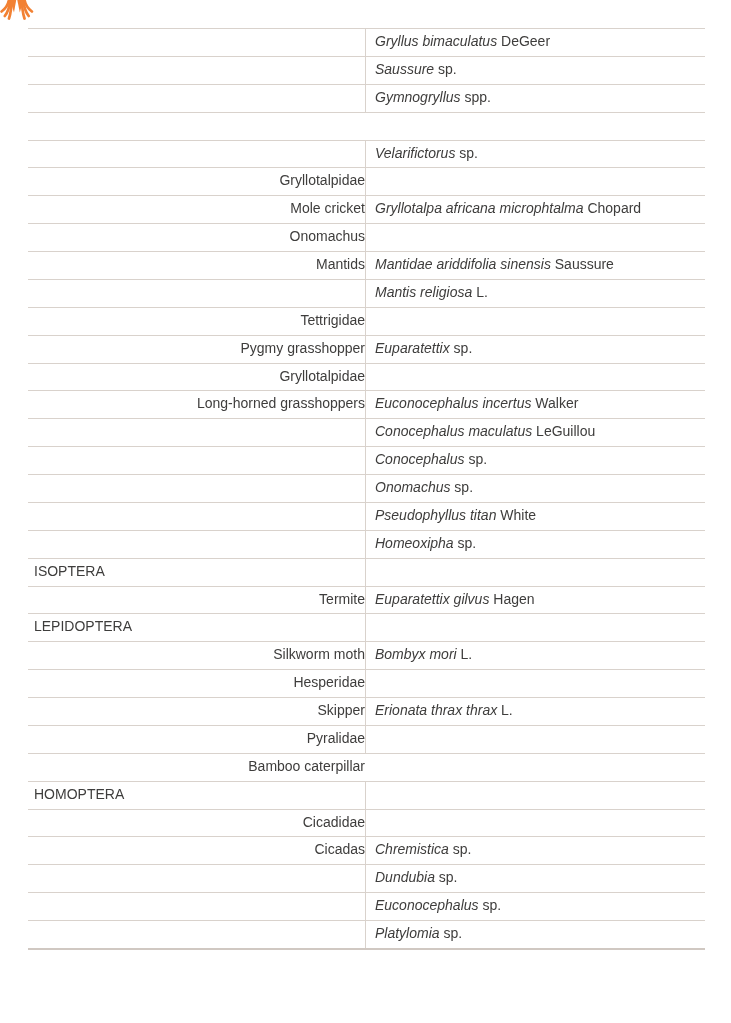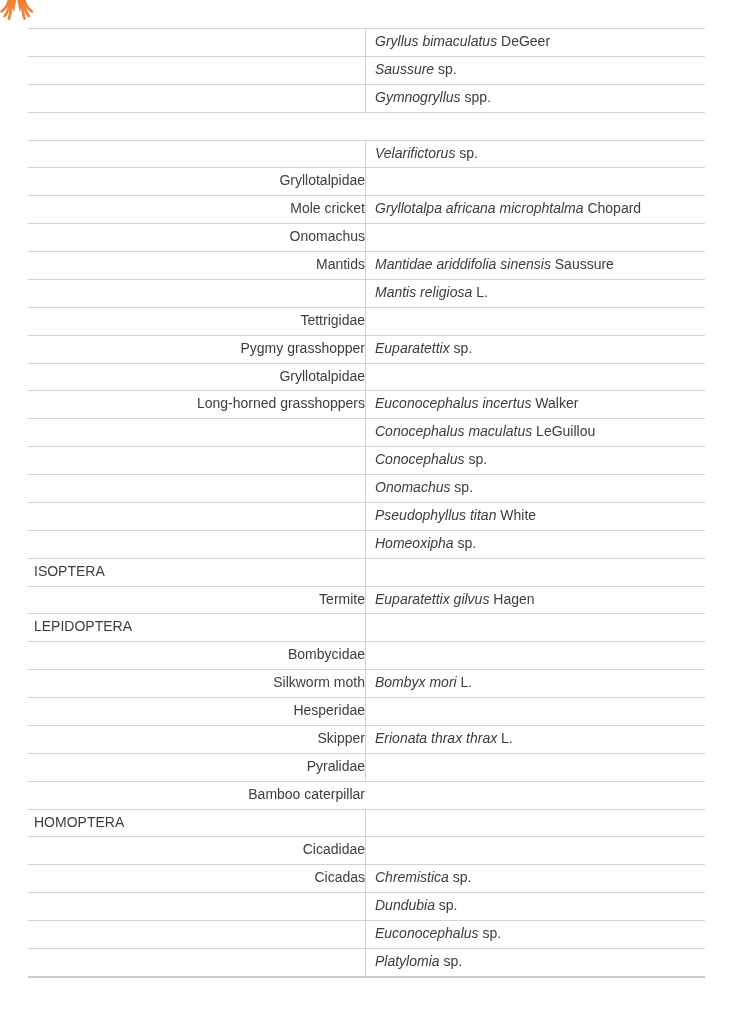--- a/index.html
+++ b/index.html
@@ -160,24 +160,20 @@
       </div>
       <div class="row">
         <div class="cell common family">Termite</div>
         <div class="cell sci"><span class="genus">Euparatettix gilvus</span><span class="suffix">&nbsp;Hagen</span></div>
       </div>
       <div class="row">
         <div class="cell common order">LEPIDOPTERA</div>
         <div class="cell sci"></div>
       </div>
       <div class="row">
-        <div class="cell common family">Bombycidae</div>
-        <div class="cell sci"></div>
-      </div>
-      <div class="row">
         <div class="cell common family">Silkworm moth</div>
         <div class="cell sci"><span class="genus">Bombyx mori</span><span class="suffix">&nbsp;L.</span></div>
       </div>
       <div class="row">
         <div class="cell common family">Hesperidae</div>
         <div class="cell sci"></div>
       </div>
       <div class="row">
         <div class="cell common family">Skipper</div>
         <div class="cell sci"><span class="genus">Erionata thrax thrax</span><span class="suffix">&nbsp;L.</span></div>

